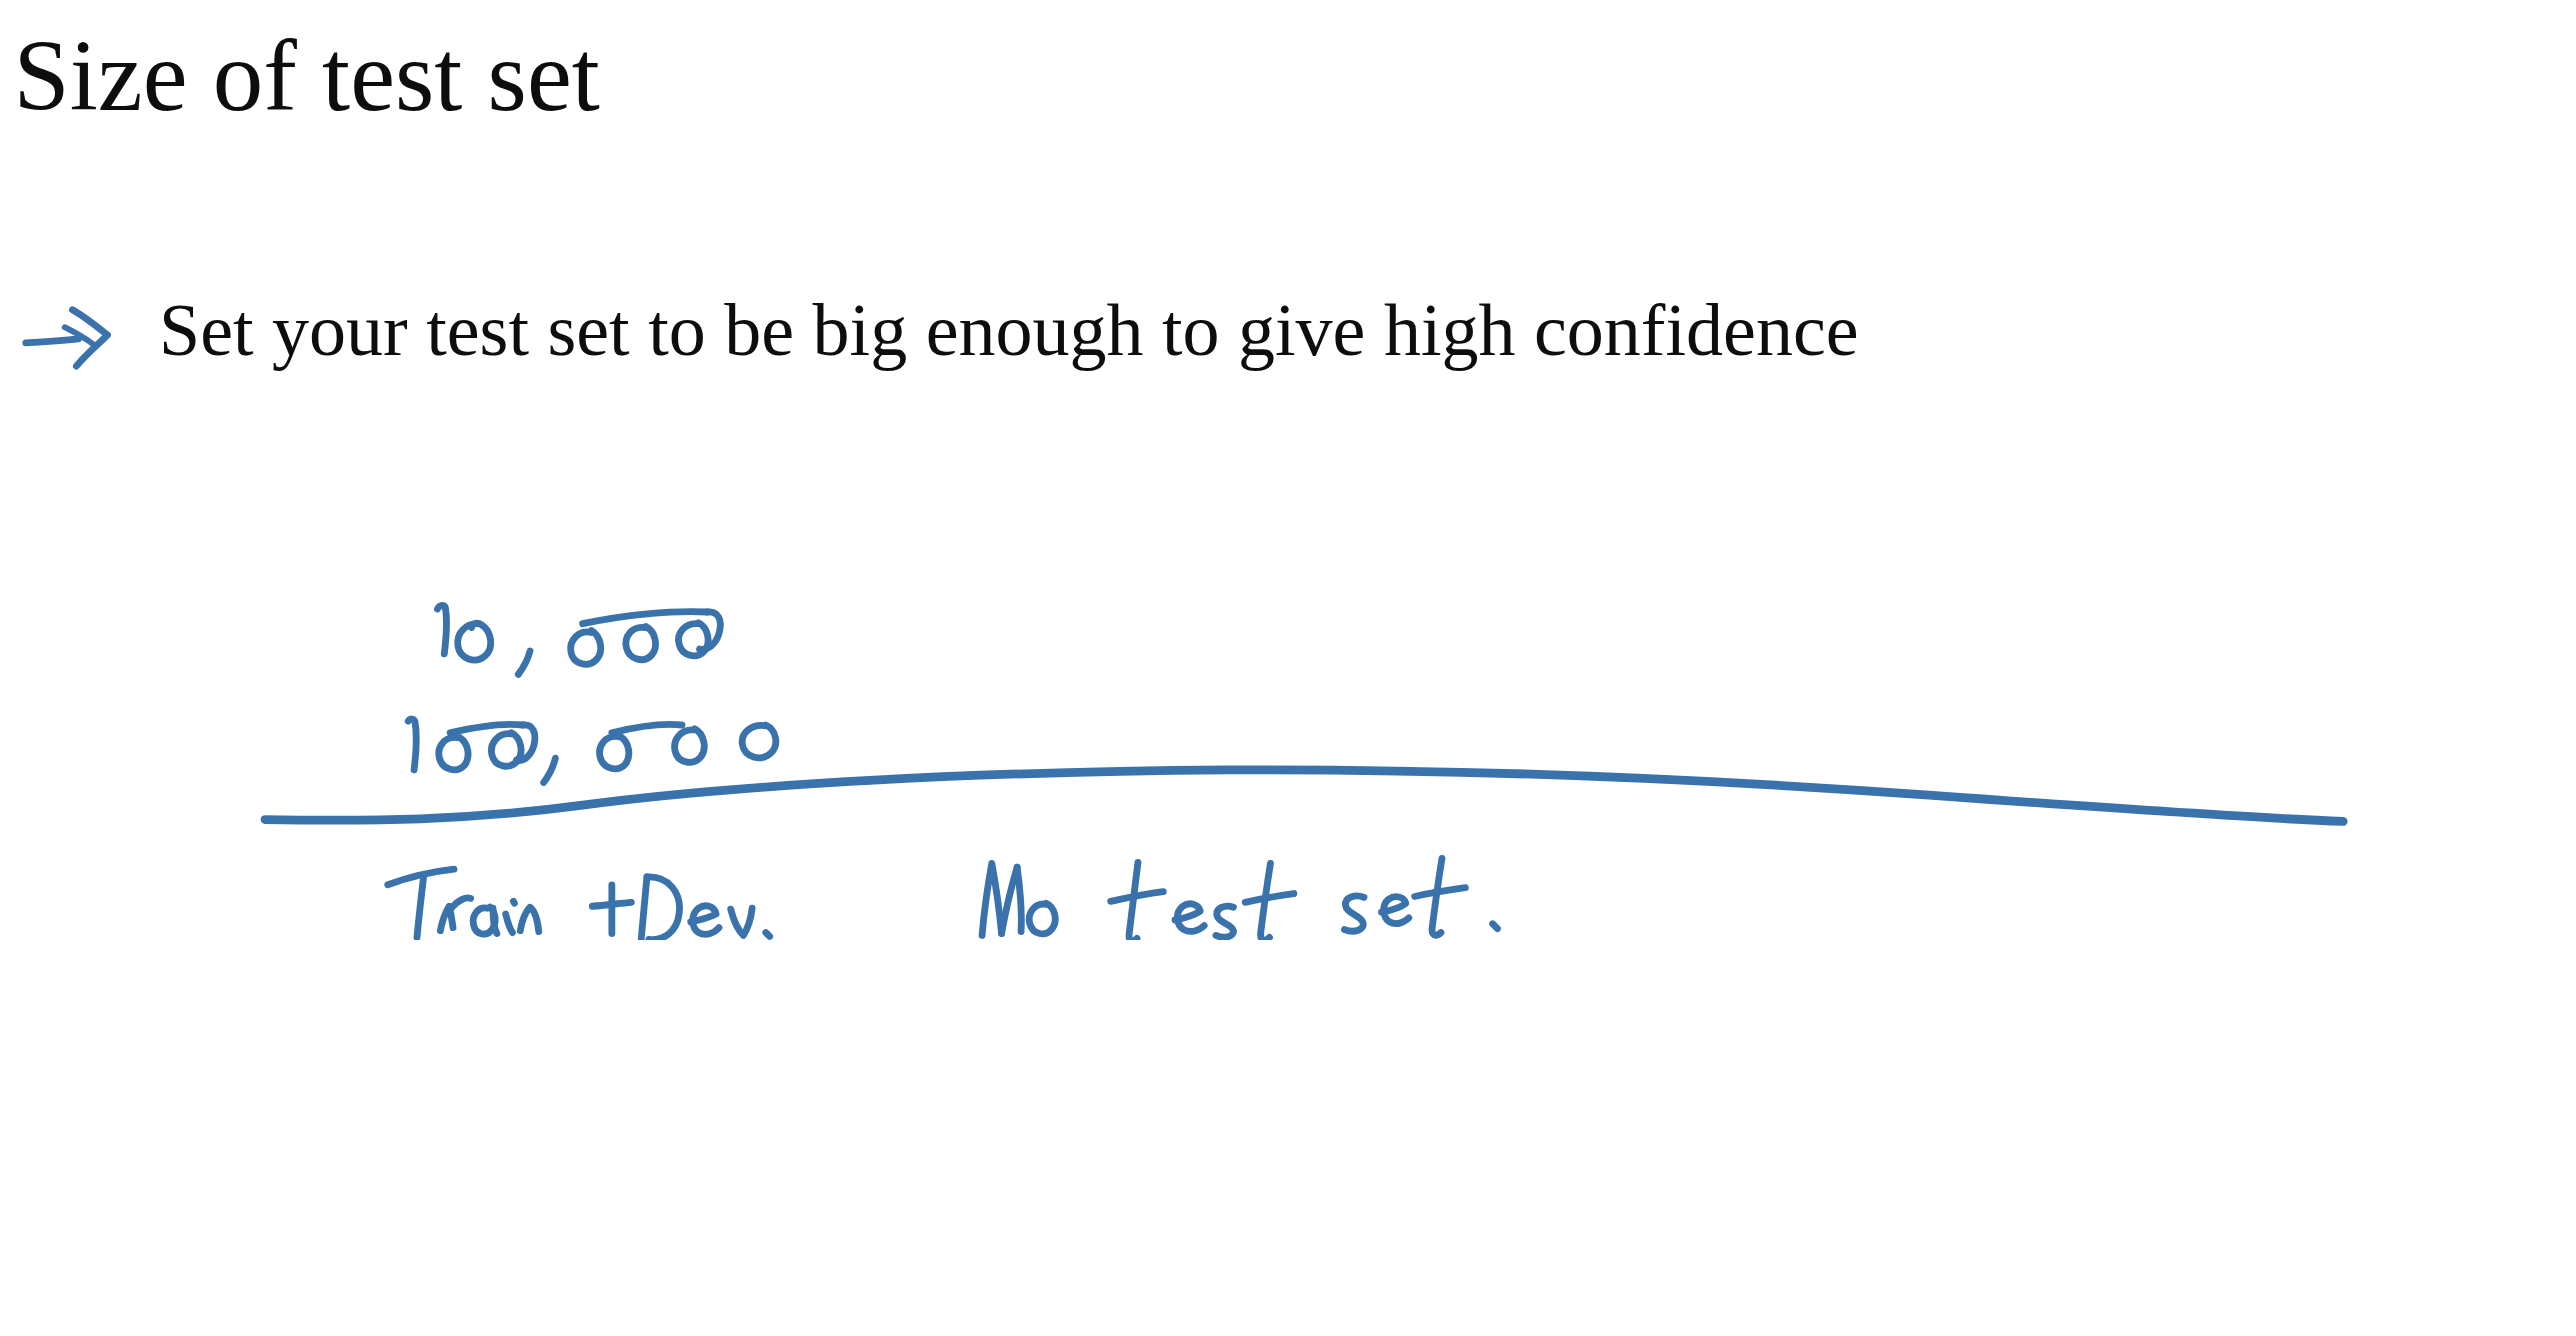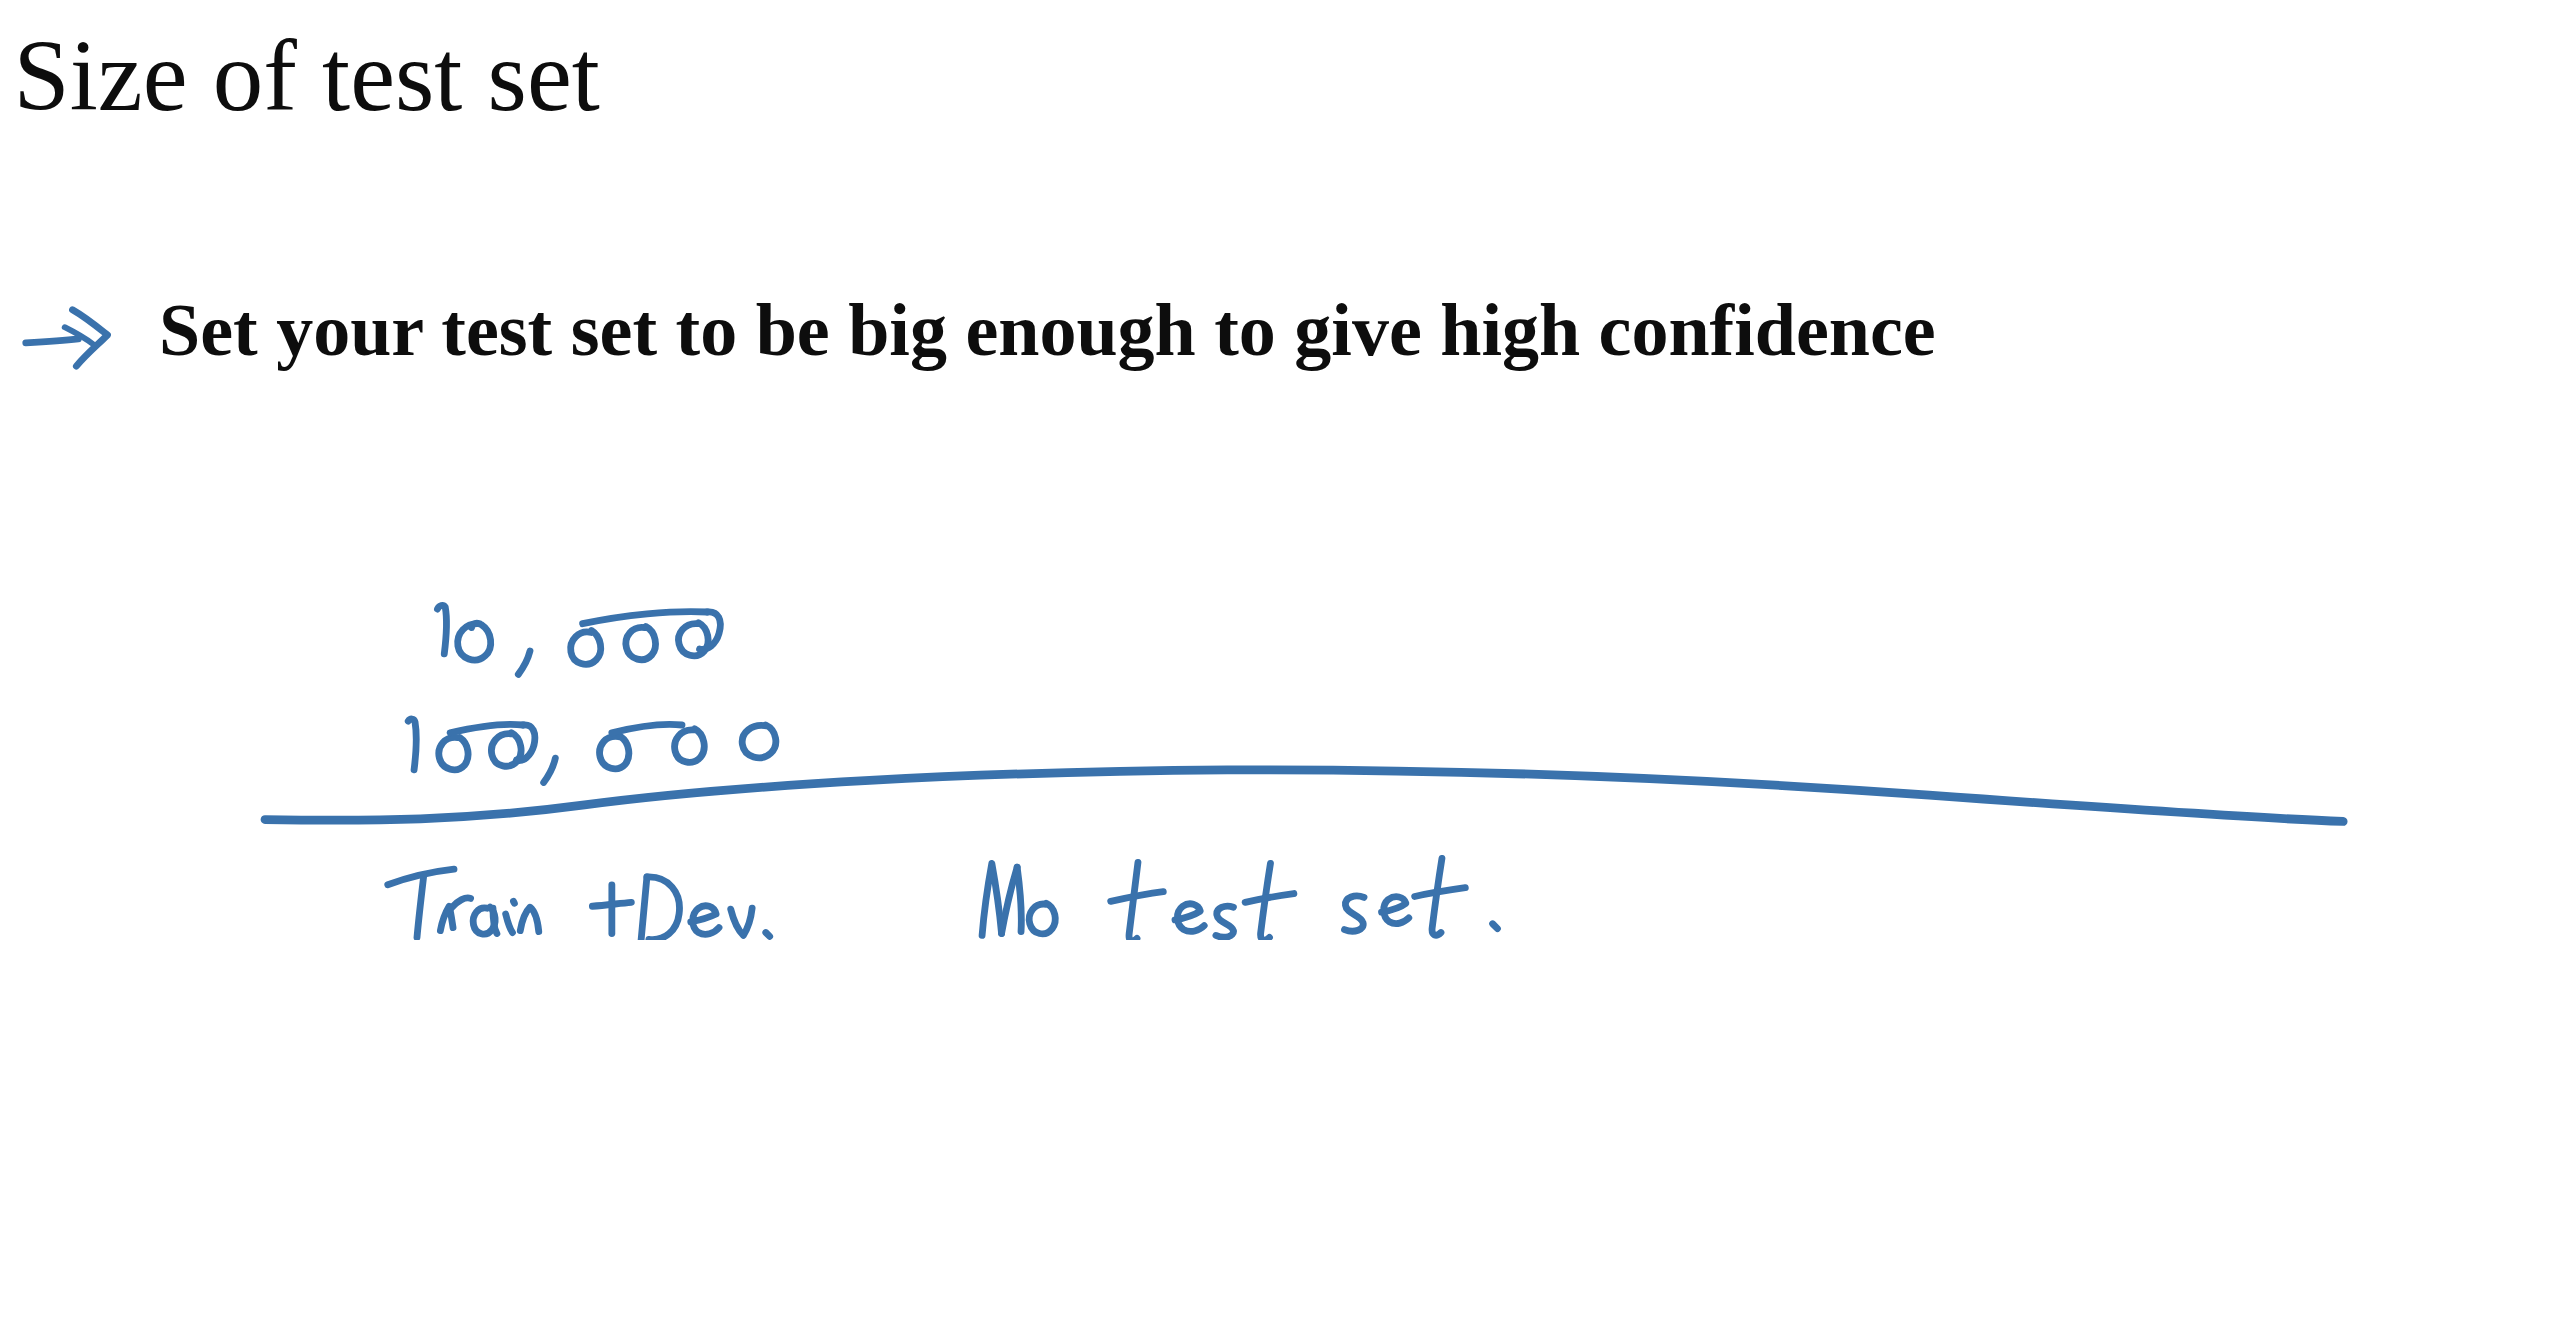--- a/index.html
+++ b/index.html
@@ -39,21 +39,21 @@
     width: 107px;
     height: 94px;
   }
   #body-text {
     position: absolute;
     left: 159px;
     top: 281px;
     width: 2377px;
     font-family: "Liberation Serif", "DejaVu Serif", serif;
     font-size: 74px;
-    font-weight: 700;
+    font-weight: 400;
     color: #0d0d0d;
     line-height: 1.33;
   }
   #body-text .line {
     display: block;
     white-space: nowrap;
   }
 
   
   #ink-layer {

